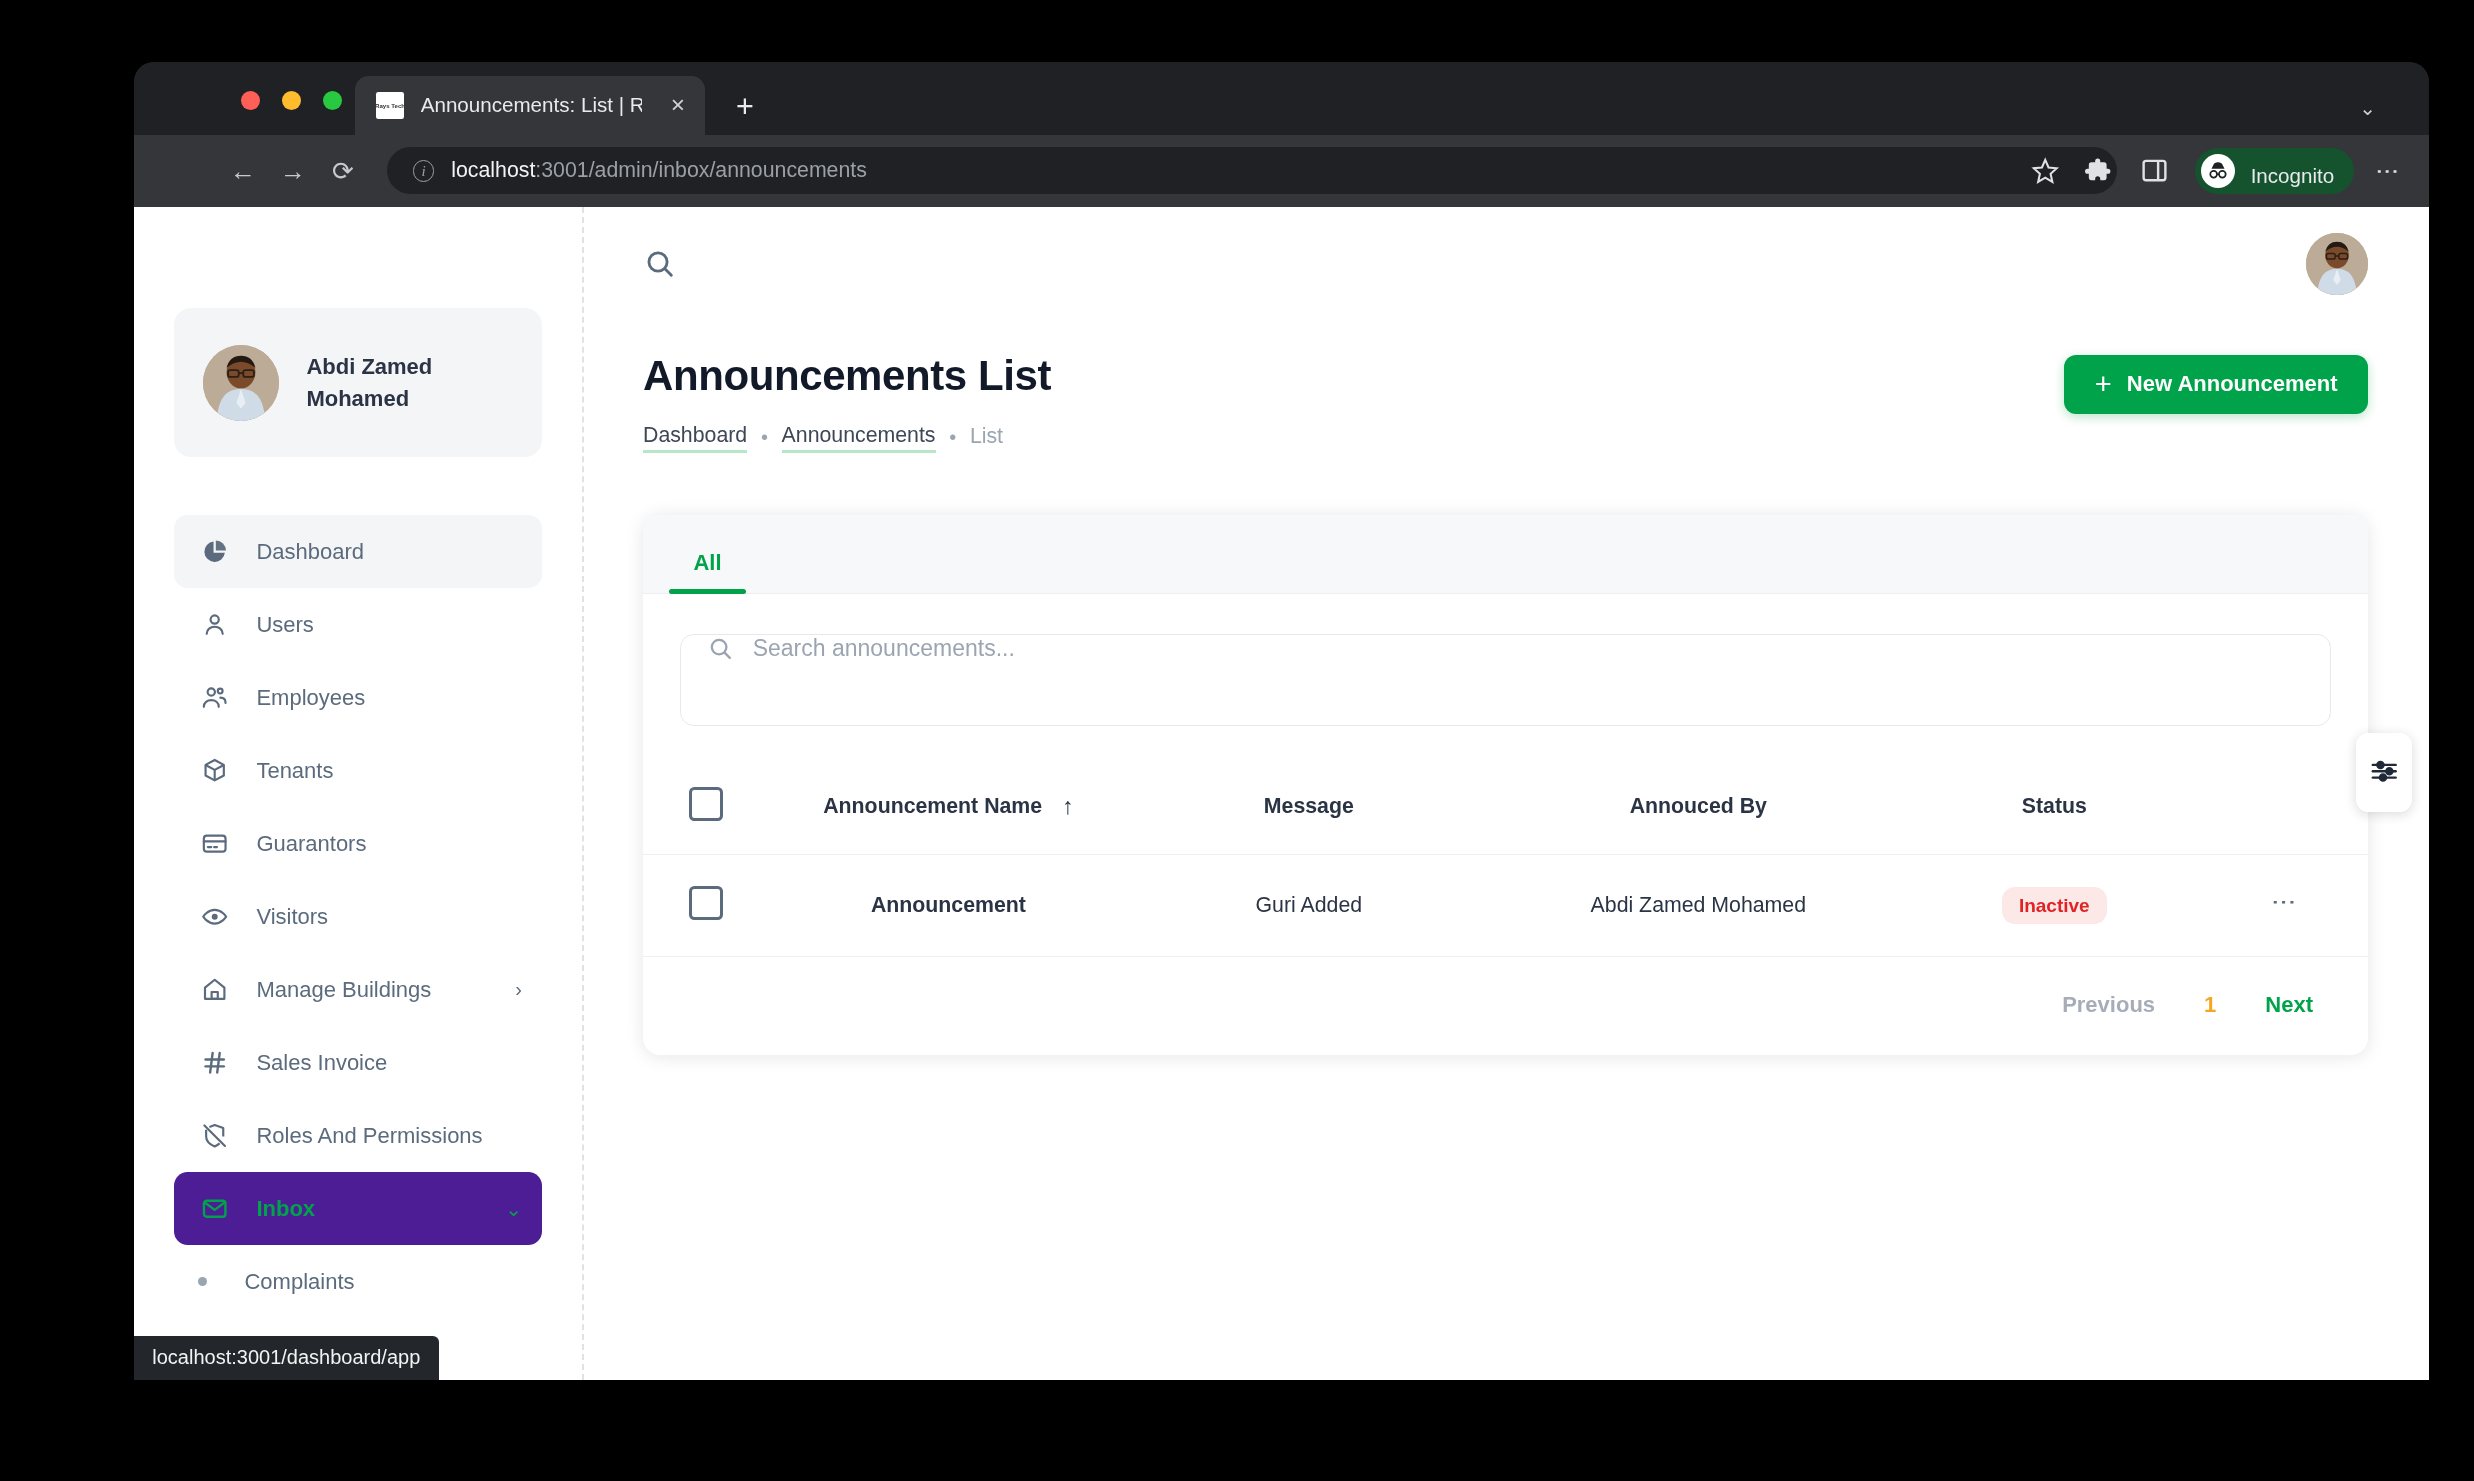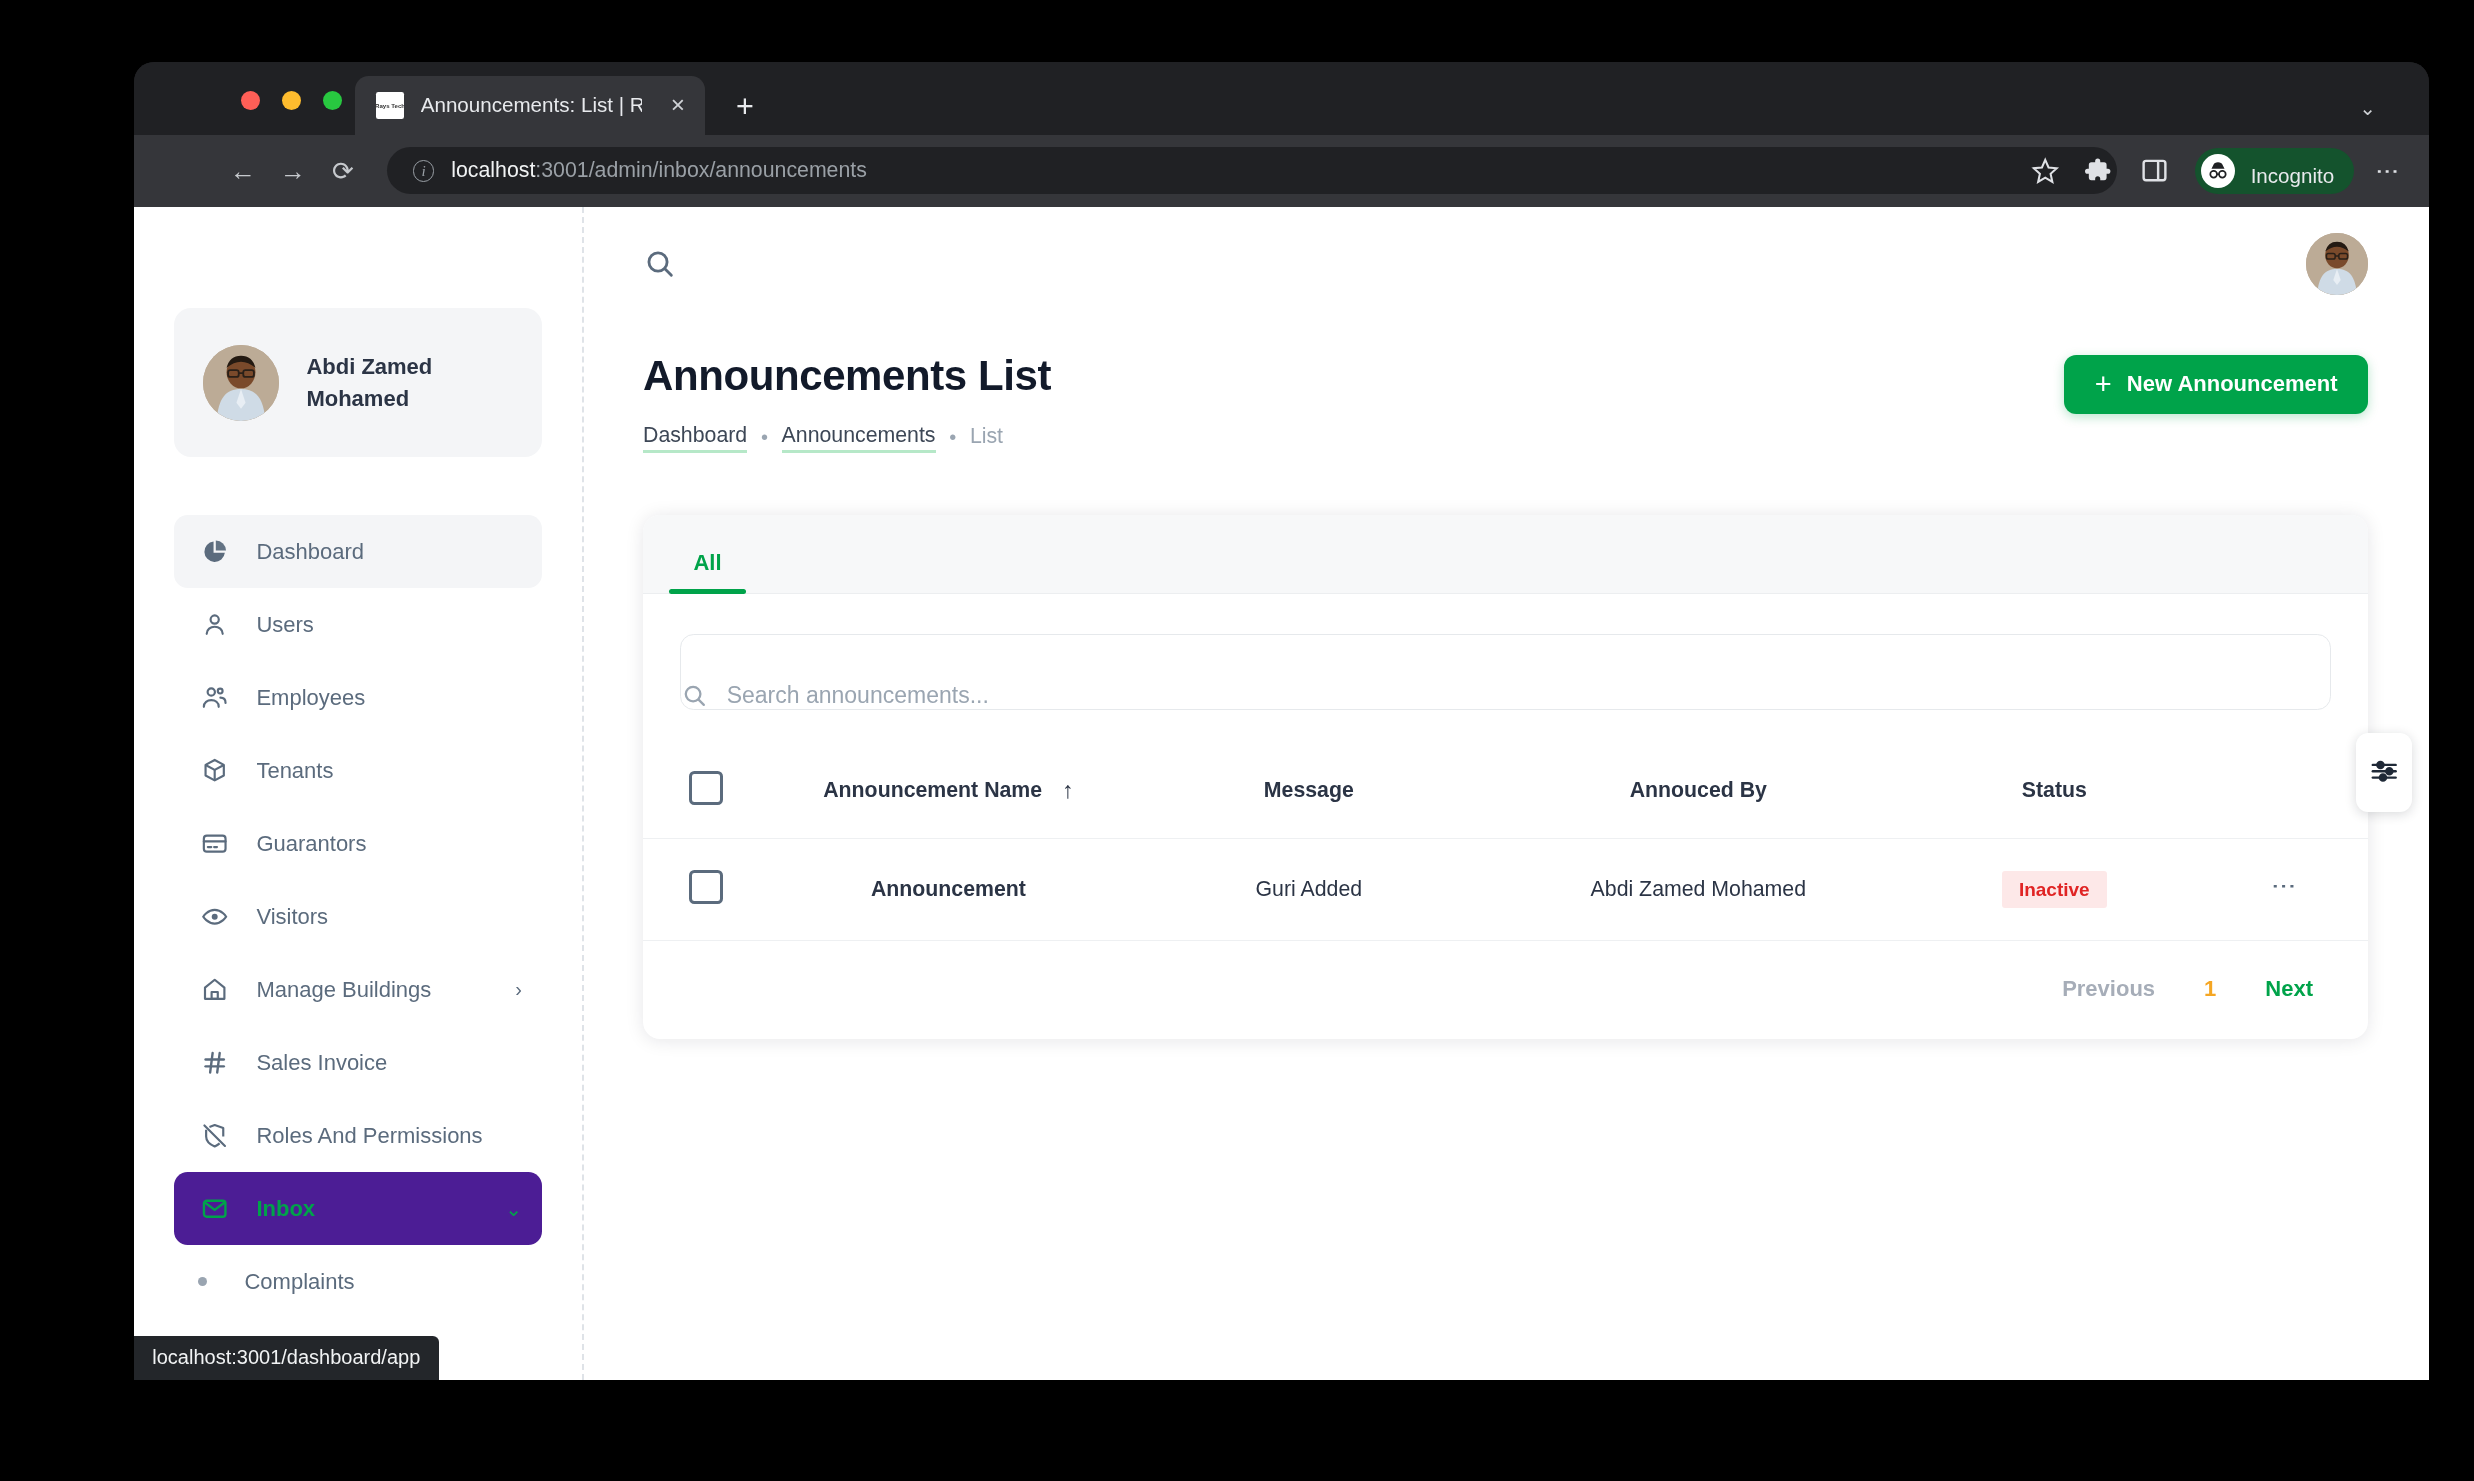--- a/index.html
+++ b/index.html
@@ -281,24 +281,25 @@
     cursor: pointer;
   }
   .card-tab::after {
     content: ""; position: absolute;
     left: 0; right: 0; bottom: -1.5px; height: 5.3px;
     background: #00a34a; border-radius: 3px;
   }
 
   .search-wrap { padding: 40px 37px 0 37px; }
   .search-box {
-    height: 76px;
+    height: 92px;
     border: 1.5px solid #e6e9ec;
     border-radius: 13.7px;
-    display: flex; align-items: flex-end;
+    display: flex; align-items: flex-start;
+    padding-left: 26px;
   }
   .search-box .ico { color: #9aa5b1; width: 27.4px; height: 27.4px; flex: 0 0 auto; }
   .search-box input {
     border: none; outline: none; background: transparent;
     margin-left: 18.3px; flex: 1;
     font-family: "Liberation Sans", sans-serif;
     font-size: 23px; color: #2b3445;
   }
   .search-box input::placeholder { color: #9aa5b1; }
 
@@ -332,21 +333,21 @@
     display: inline-block;
     cursor: pointer;
   }
   .th-sort { display: inline-flex; align-items: center; gap: 20px; }
   .sort-arrow { color: #2b3445; font-size: 23px; line-height: 1; }
   .name-cell { font-weight: 700; }
   .badge {
     display: inline-block;
     background: #fde8e8; color: #e02424;
     font-size: 19px; font-weight: 600;
-    padding: 7.6px 17px; border-radius: 3px;
+    padding: 7.6px 17px; border-radius: 13px;
   }
   .row-kebab {
     color: #5b6b7d; font-size: 24.4px; line-height: 0.55;
     writing-mode: vertical-rl; cursor: pointer;
     display: inline-block; letter-spacing: 0.8px;
   }
 
   .pager {
     display: flex; align-items: center; justify-content: flex-end;
     gap: 49px;

